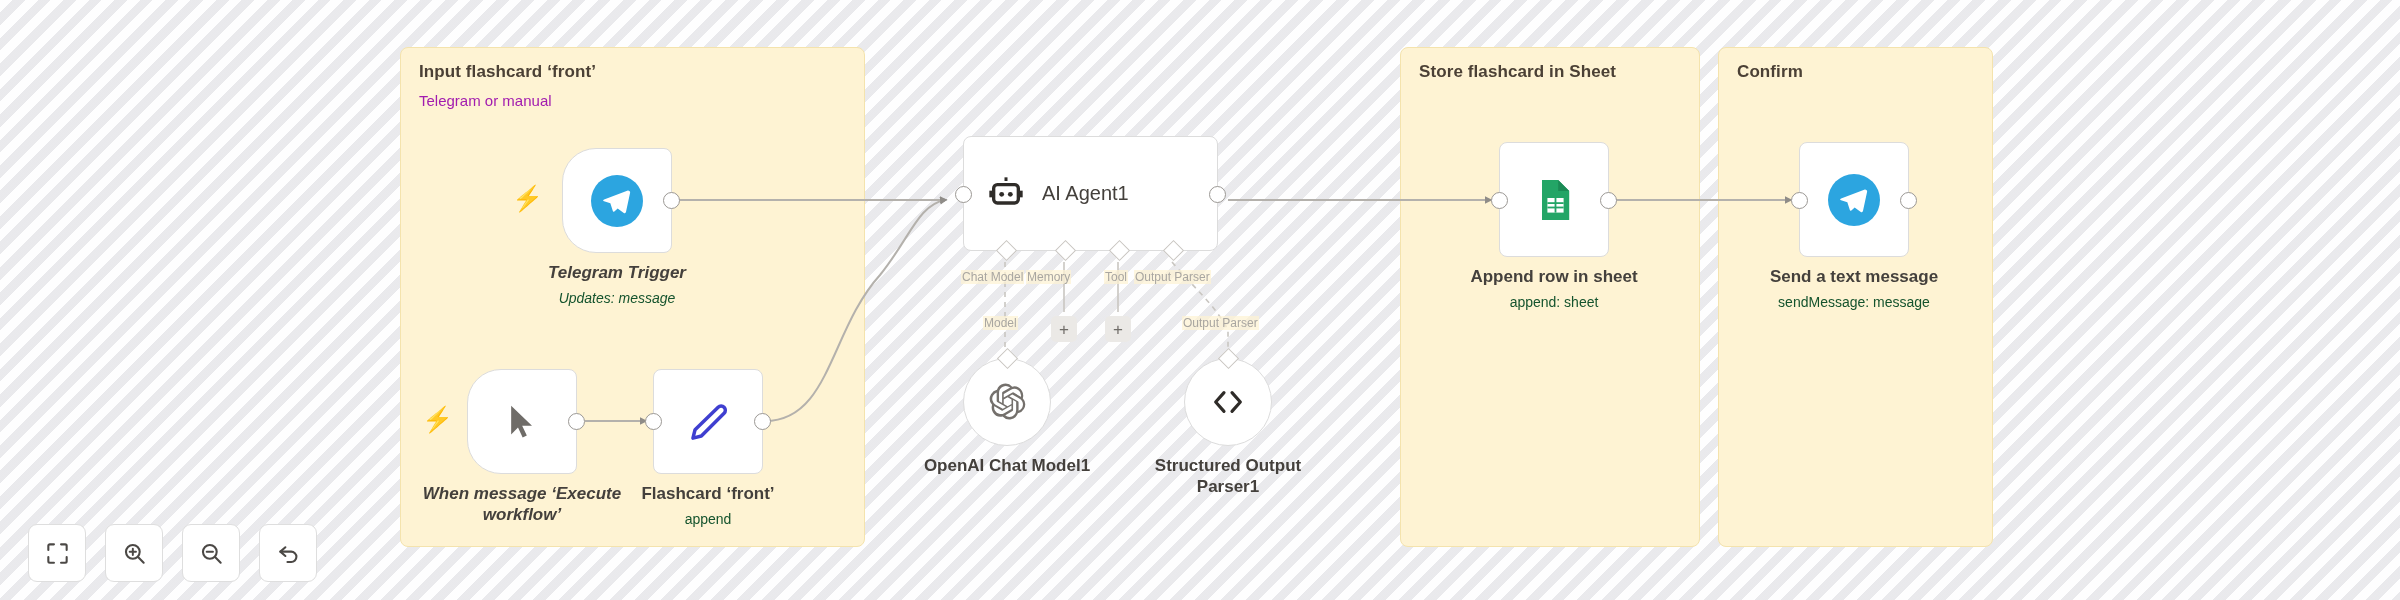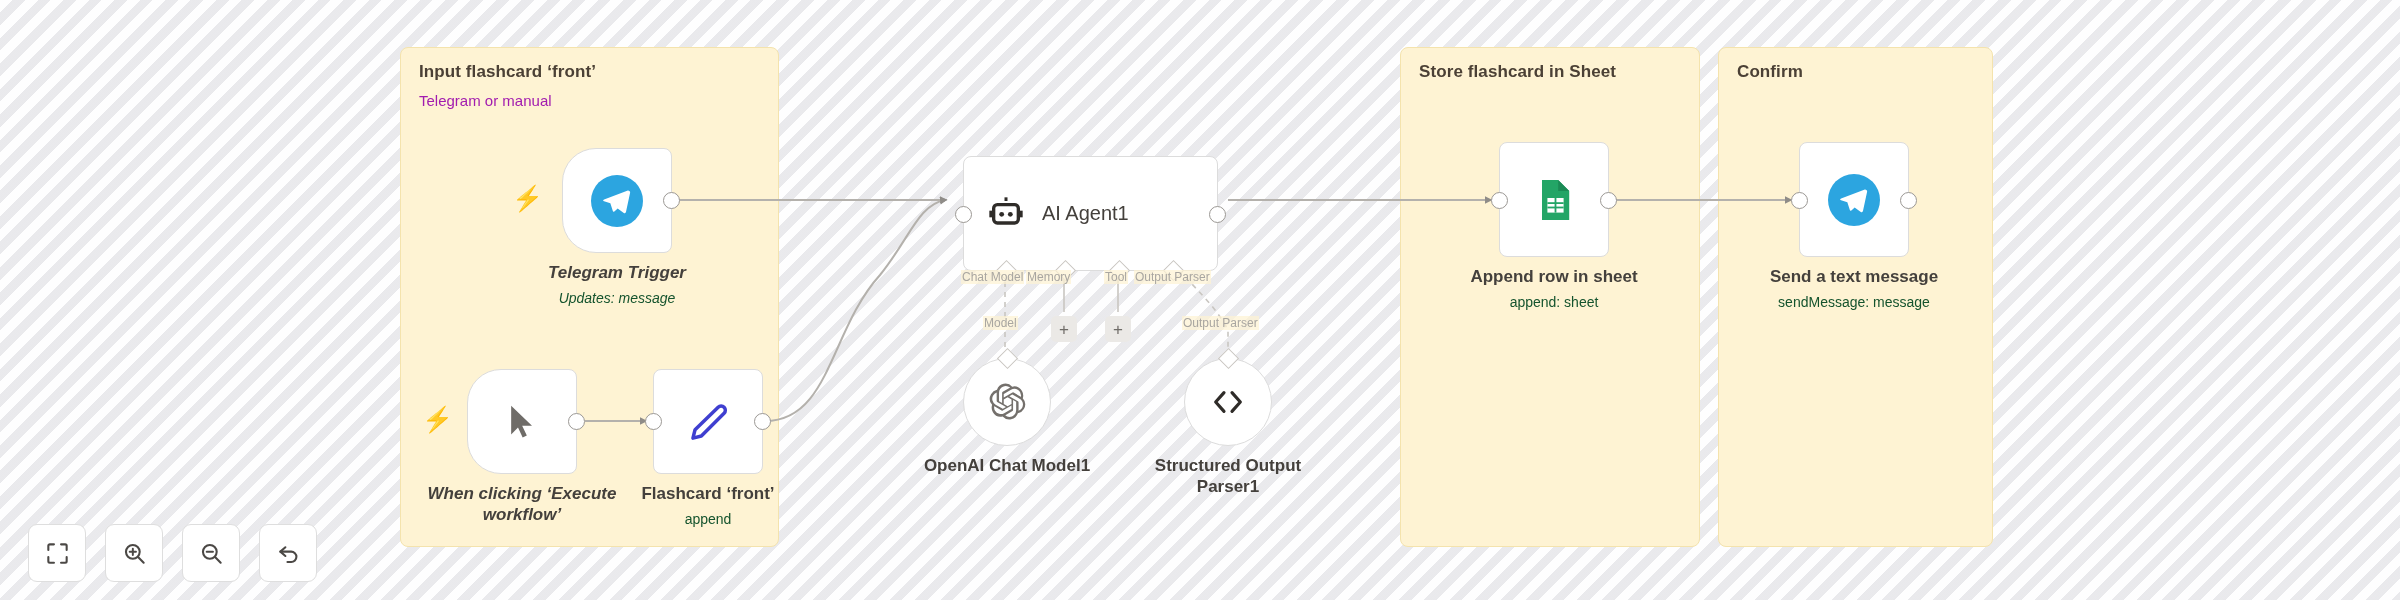--- a/index.html
+++ b/index.html
@@ -213,21 +213,21 @@
     border-radius: 50%;
     background: #2ca5e0;
     display: flex; align-items: center; justify-content: center;
   }
 </style>
 </head>
 <body>
 
 <div id="canvas">
 
-  <div class="sticky" style="left:400px; top:47px; width:379px; height:500px;">
+  <div class="sticky" style="left:400px; top:47px; width:465px; height:500px;">
     <div class="sticky-title">Input flashcard ‘front’</div>
     <div class="sticky-sub">Telegram or manual</div>
   </div>
 
 
   <div class="sticky" style="left:1400px; top:47px; width:300px; height:500px;">
     <div class="sticky-title">Store flashcard in Sheet</div>
   </div>
 
   <div class="sticky" style="left:1718px; top:47px; width:275px; height:500px;">
@@ -271,34 +271,34 @@
     <span class="node-label">Telegram Trigger</span>
     <span class="node-sub" style="margin-top:38px;">Updates: message</span>
   </div>
 
   <div class="bolt" style="left:422px; top:407px;">⚡</div>
   <div class="node trigger" style="left:467px; top:369px; width:110px; height:105px;">
     <svg width="40" height="40" viewBox="0 0 24 24">
       <path d="M5.5 2.2 L5.5 19.5 L9.6 15.3 L12.4 21.3 L14.9 20.1 L12.1 14.2 L18.0 14.2 z" fill="#6f6c68"></path>
     </svg>
     <span class="port" style="right:-9px; top:43px;"></span>
-    <span class="node-label wrap">When clicking ‘Execute workflow’</span>
+    <span class="node-label wrap">When message ‘Execute workflow’</span>
   </div>
 
   <div class="node" style="left:653px; top:369px; width:110px; height:105px;">
     <svg width="42" height="42" viewBox="0 0 24 24">
       <path d="M17.8 3.6 a2.4 2.4 0 0 1 3.4 3.4 L8.2 20.0 L3.4 21.2 L4.6 16.4 z" fill="none" stroke="#3f3fd0" stroke-width="2" stroke-linejoin="round"></path>
     </svg>
     <span class="port" style="left:-9px; top:43px;"></span>
     <span class="port" style="right:-9px; top:43px;"></span>
     <span class="node-label">Flashcard ‘front’</span>
     <span class="node-sub" style="margin-top:38px;">append</span>
   </div>
 
-  <div class="node agent" style="left:963px; top:156px; width:255px; height:115px;">
+  <div class="node agent" style="left:963px; top:136px; width:255px; height:115px;">
     <svg width="40" height="40" viewBox="0 0 24 24">
       <path d="M11.1 2.0 h1.8 v2.2 h-1.8 z" fill="#2f2c29"></path>
       <rect x="4.6" y="6.4" width="14.8" height="11.0" rx="2.2" fill="none" stroke="#2f2c29" stroke-width="2"></rect>
       <rect x="2.0" y="10.0" width="2.2" height="4.0" fill="#2f2c29"></rect>
       <rect x="19.8" y="10.0" width="2.2" height="4.0" fill="#2f2c29"></rect>
       <circle cx="9.4" cy="12.2" r="1.45" fill="#2f2c29"></circle>
       <circle cx="14.6" cy="12.2" r="1.45" fill="#2f2c29"></circle>
     </svg>
     <span class="agent-name">AI Agent1</span>
 

